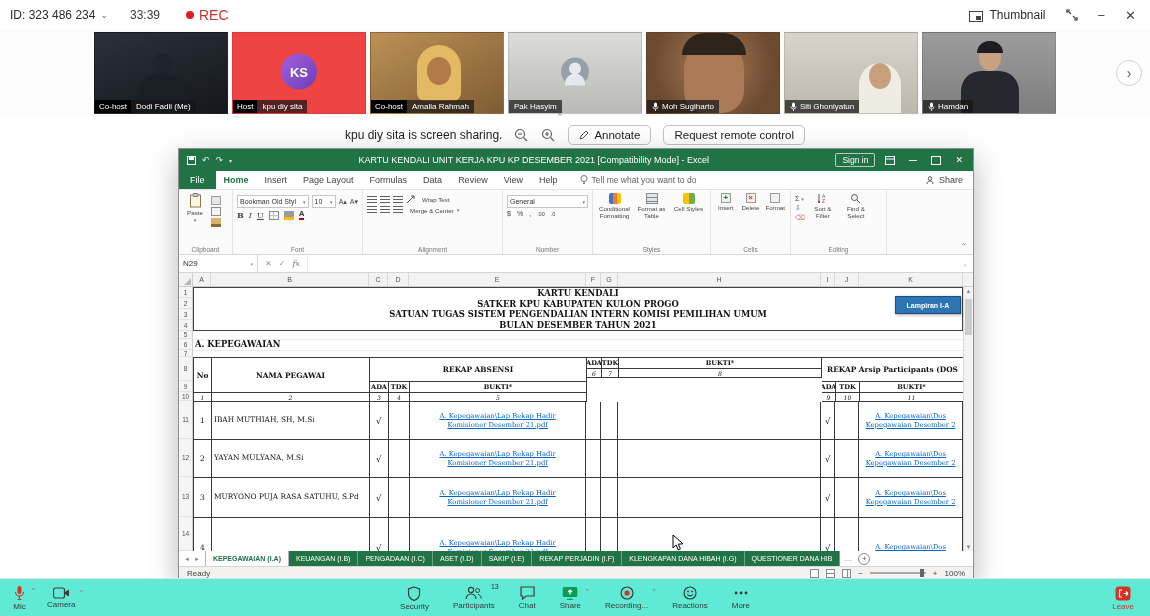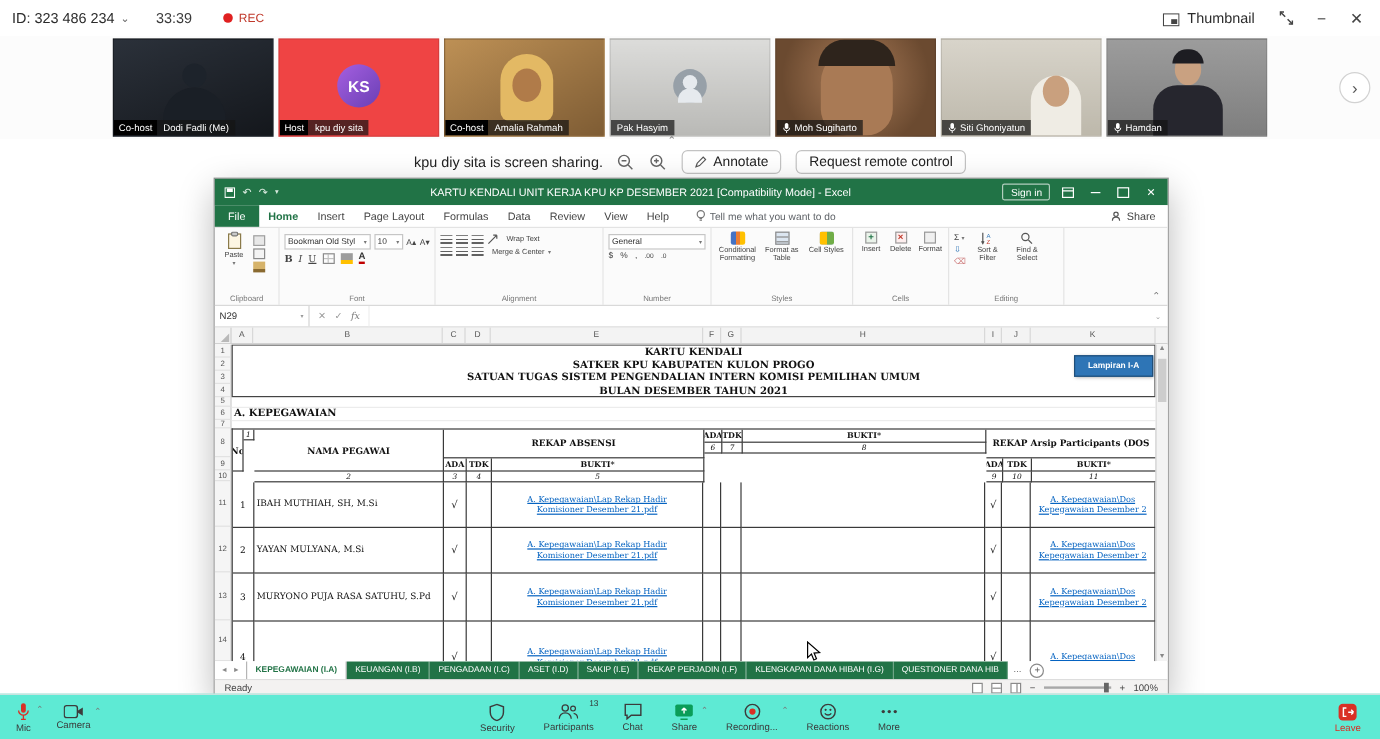--- a/index.html
+++ b/index.html
@@ -4,21 +4,21 @@
 <style>
   html,body{margin:0;padding:0;background:#ddd;}
   .screen{position:relative;width:1150px;height:616px;background:#fff;overflow:hidden;
     font-family:"Liberation Sans",sans-serif;color:#333;}
   
   .topbar{position:absolute;left:0;top:0;width:1150px;height:30px;background:#fff;
     border-bottom:1px solid #f9a8d4;display:flex;align-items:center;font-size:12px;color:#2b2b2b;}
   .tb-id{margin-left:10px;display:flex;align-items:center;gap:5px;}
   .tb-chev{font-size:9px;color:#666;}
   .tb-timer{margin-left:22px;color:#3a3a3a;}
-  .tb-rec{margin-left:26px;display:flex;align-items:center;gap:5px;color:#c0392b;font-size:10px;}
+  .tb-rec{margin-left:26px;display:flex;align-items:center;gap:5px;color:#c0392b;font-size:14px;}
   .recdot{width:8px;height:8px;border-radius:50%;background:#e02020;}
   .tb-right{margin-left:auto;display:flex;align-items:center;gap:20px;margin-right:14px;}
   .tb-thumb{display:flex;align-items:flex-end;gap:6px;}
   .winbtn{color:#444;font-size:13px;}
   
   .strip{position:absolute;left:0;top:30px;width:1150px;height:86px;background:#fcfcfc;
     display:flex;justify-content:center;align-items:center;gap:4px;}
   .tile{position:relative;width:134px;height:82px;overflow:hidden;border:1px solid rgba(0,0,0,.10);box-sizing:border-box;}
   .chip{position:absolute;left:0;bottom:0;display:flex;align-items:stretch;font-size:8px;line-height:13px;max-width:100%;}
   .chip .badge{background:#000;color:#fff;padding:0 4px;white-space:nowrap;}
@@ -551,21 +551,21 @@
           <div>BULAN DESEMBER TAHUN 2021</div>
         </div>
         <div class="lampiran">Lampiran I-A</div>
         <div class="faint" style="top:52px"></div>
         <div class="faint" style="top:63px"></div>
         <div class="section">A. KEPEGAWAIAN</div>
 
         <div class="tbl">
 
           <div class="trow">
-            <div style="width:18px;display:flex;flex-direction:row;">
+            <div style="width:18px;display:flex;flex-direction:column;">
               <div class="tc hdrtxt" style="height:35px;width:18px;">No</div>
               <div class="tc numit" style="height:9px;width:18px;">1</div>
             </div>
             <div style="width:158px;display:flex;flex-direction:column;">
               <div class="tc hdrtxt" style="height:35px;width:158px;">NAMA PEGAWAI</div>
               <div class="tc numit" style="height:9px;width:158px;">2</div>
             </div>
             <div style="width:217px;display:flex;flex-direction:column;">
               <div class="tc hdrtxt" style="height:24px;width:217px;">REKAP ABSENSI</div>
               <div style="display:flex;">

